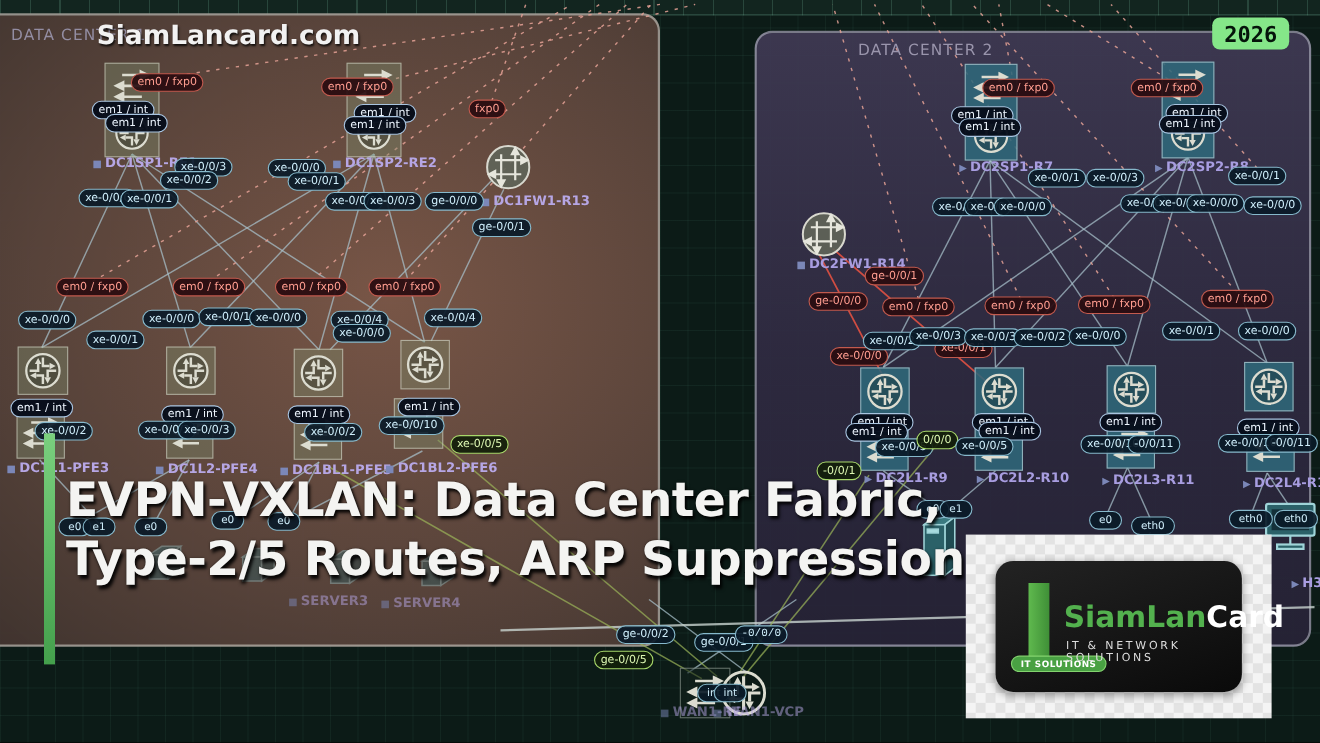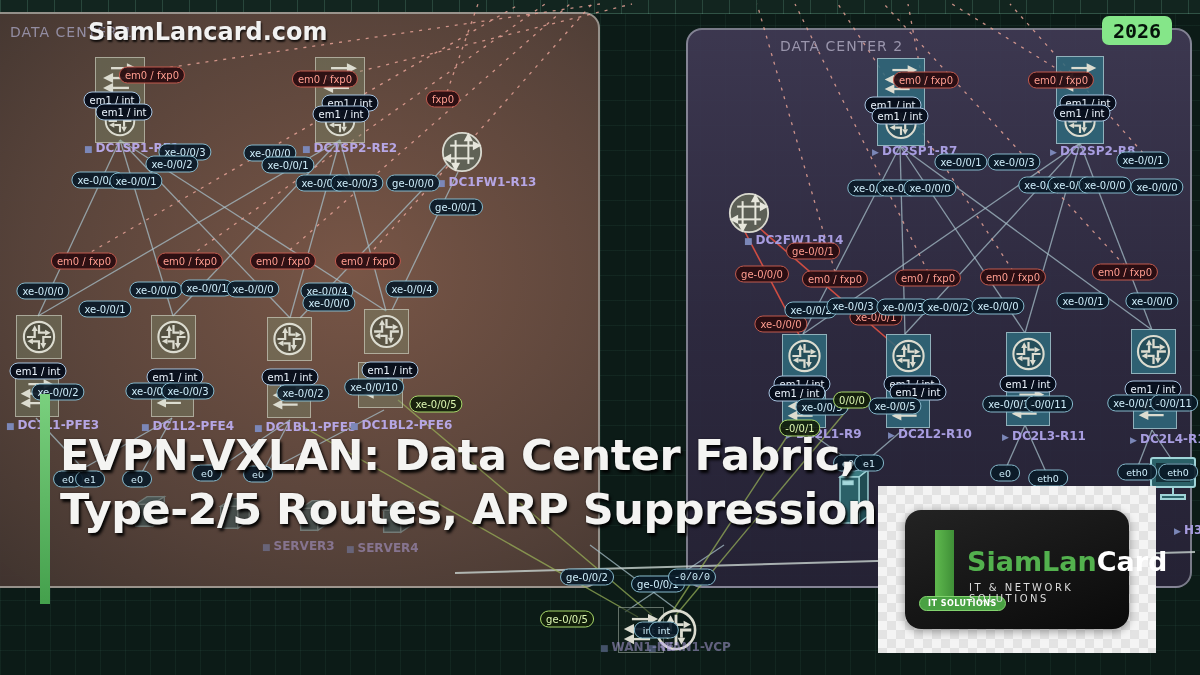--- a/index.html
+++ b/index.html
@@ -581,21 +581,21 @@
       <div class="pill s-t" style="left: 374px; top: 387px;">xe-0/0/10</div>
       <div class="pill s-g" style="left: 436px; top: 404px;">xe-0/0/5</div>
       <div class="pill s-p" style="left: 68px; top: 479px;">e0</div>
       <div class="pill s-p" style="left: 90px; top: 479px;">e1</div>
       <div class="pill s-p" style="left: 137px; top: 479px;">e0</div>
       <div class="pill s-p" style="left: 207px; top: 473px;">e0</div>
       <div class="pill s-p" style="left: 258px; top: 474px;">e0</div>
       <div class="pill s-t" style="left: 587px; top: 577px;">ge-0/0/2</div>
       <div class="pill s-t" style="left: 658px; top: 584px;">ge-0/0/1</div>
       <div class="pill s-t" style="left: 692px; top: 577px; font-family: Liberation Mono, monospace;">-0/0/0</div>
-      <div class="pill s-g" style="left: 567px; top: 619px;">ge-0/0/5</div>
+      <div class="pill s-g" style="left: 567px; top: 600px;">ge-0/0/5</div>
       <div class="pill s-p" style="left: 649px; top: 630px;">int</div>
       <div class="pill s-p" style="left: 664px; top: 630px;">int</div>
       <div class="pill s-r" style="left: 926px; top: 80px;">em0 / fxp0</div>
       <div class="pill s-n" style="left: 893px; top: 105px;">em1 / int</div>
       <div class="pill s-n" style="left: 900px; top: 116px;">em1 / int</div>
       <div class="pill s-r" style="left: 1061px; top: 80px;">em0 / fxp0</div>
       <div class="pill s-n" style="left: 1088px; top: 103px;">em1 / int</div>
       <div class="pill s-n" style="left: 1082px; top: 113px;">em1 / int</div>
       <div class="pill s-t" style="left: 961px; top: 162px;">xe-0/0/1</div>
       <div class="pill s-t" style="left: 1014px; top: 162px;">xe-0/0/3</div>
@@ -619,21 +619,21 @@
       <div class="pill s-t" style="left: 853px; top: 306px;">xe-0/0/3</div>
       <div class="pill s-t" style="left: 903px; top: 307px;">xe-0/0/3</div>
       <div class="pill s-t" style="left: 948px; top: 307px;">xe-0/0/2</div>
       <div class="pill s-t" style="left: 998px; top: 306px;">xe-0/0/0</div>
       <div class="pill s-t" style="left: 1083px; top: 301px;">xe-0/0/1</div>
       <div class="pill s-t" style="left: 1152px; top: 301px;">xe-0/0/0</div>
       <div class="pill s-n" style="left: 802px; top: 384px;">em1 / int</div>
       <div class="pill s-n" style="left: 797px; top: 393px;">em1 / int</div>
       <div class="pill s-t" style="left: 822px; top: 407px;">xe-0/0/5</div>
       <div class="pill s-g" style="left: 852px; top: 400px;">0/0/0</div>
-      <div class="pill s-g" style="left: 800px; top: 428px;">-0/0/1</div>
+      <div class="pill s-g" style="left: 763px; top: 428px;">-0/0/1</div>
       <div class="pill s-n" style="left: 912px; top: 384px;">em1 / int</div>
       <div class="pill s-n" style="left: 918px; top: 392px;">em1 / int</div>
       <div class="pill s-t" style="left: 895px; top: 406px;">xe-0/0/5</div>
       <div class="pill s-n" style="left: 1028px; top: 384px;">em1 / int</div>
       <div class="pill s-t" style="left: 1012px; top: 404px;">xe-0/0/10</div>
       <div class="pill s-t" style="left: 1049px; top: 404px;">-0/0/11</div>
       <div class="pill s-n" style="left: 1153px; top: 389px;">em1 / int</div>
       <div class="pill s-t" style="left: 1137px; top: 403px;">xe-0/0/10</div>
       <div class="pill s-t" style="left: 1174px; top: 403px;">-0/0/11</div>
       <div class="pill s-p" style="left: 848px; top: 463px;">e0</div>
@@ -648,21 +648,21 @@
       <div class="nlabel ndc1" style="left: 6px; top: 418px;"><span class="mk">■</span><span>DC1L1-PFE3</span></div>
       <div class="nlabel ndc1" style="left: 141px; top: 419px;"><span class="mk">■</span><span>DC1L2-PFE4</span></div>
       <div class="nlabel ndc1" style="left: 254px; top: 420px;"><span class="mk">■</span><span>DC1BL1-PFE5</span></div>
       <div class="nlabel ndc1" style="left: 350px; top: 418px;"><span class="mk">■</span><span>DC1BL2-PFE6</span></div>
       <div class="nlabel ndc1 dim" style="left: 262px; top: 539px;"><span class="mk">■</span><span>SERVER3</span></div>
       <div class="nlabel ndc1 dim" style="left: 346px; top: 541px;"><span class="mk">■</span><span>SERVER4</span></div>
       <div class="nlabel ndc1 dim" style="left: 600px; top: 640px;"><span class="mk">■</span><span>WAN1-RE</span></div>
       <div class="nlabel ndc1 dim" style="left: 648px; top: 640px;"><span class="mk">■</span><span>WAN1-VCP</span></div>
       <div class="nlabel ndc2" style="left: 872px; top: 144px;"><span class="mk">▶</span><span>DC2SP1-R7</span></div>
       <div class="nlabel ndc2" style="left: 1050px; top: 144px;"><span class="mk">▶</span><span>DC2SP2-R8</span></div>
-      <div class="nlabel ndc2" style="left: 744px; top: 233px;"><span class="mk">■</span><span>DC2FW1-R14</span></div>
+      <div class="nlabel ndc2" style="left: 724px; top: 233px;"><span class="mk">■</span><span>DC2FW1-R14</span></div>
       <div class="nlabel ndc2" style="left: 786px; top: 427px;"><span class="mk">▶</span><span>DC2L1-R9</span></div>
       <div class="nlabel ndc2" style="left: 888px; top: 427px;"><span class="mk">▶</span><span>DC2L2-R10</span></div>
       <div class="nlabel ndc2" style="left: 1002px; top: 429px;"><span class="mk">▶</span><span>DC2L3-R11</span></div>
       <div class="nlabel ndc2" style="left: 1130px; top: 432px;"><span class="mk">▶</span><span>DC2L4-R12</span></div>
       <div class="nlabel ndc2" style="left: 892px; top: 523px;"><span class="mk">▶</span><span>H1</span></div>
       <div class="nlabel ndc2" style="left: 1174px; top: 523px;"><span class="mk">▶</span><span>H3</span></div>
     </div>
 
   <div class="watermark">SiamLancard.com</div>
   <div class="badge">2026</div>

